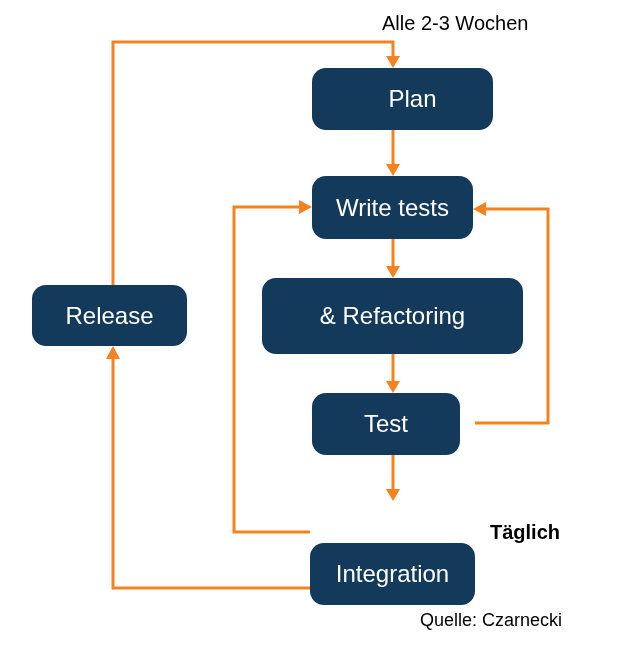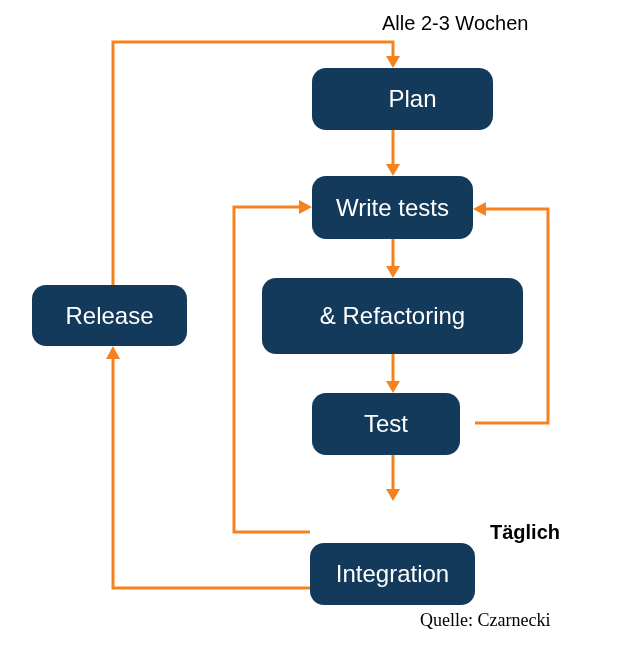--- a/index.html
+++ b/index.html
@@ -29,21 +29,21 @@
   #node-pair       {left:262px;top:278px;width:261px;height:76px;}
   #node-test       {left:312px;top:393px;width:148px;height:62px;}
   #node-integration{left:310px;top:501px;width:165px;height:62px;margin-top:42px;}
   #node-release    {left:32px; top:285px;width:155px;height:61px;}
   .annotation{
     position:absolute;color:var(--label-text);
     font-size:20px;white-space:nowrap;z-index:3;
   }
   #label-cycle {left:382px;top:12px;}
   #label-daily {left:490px;top:521px;font-weight:bold;}
-  #label-source{left:420px;top:610px;font-size:18px;font-family:Liberation Serif, serif;}
+  #label-source{left:420px;top:610px;font-size:18px;}
   svg.connectors{position:absolute;left:0;top:0;z-index:1;}
   .connector{fill:none;stroke:var(--arrow);stroke-width:3;stroke-linejoin:miter;}
   .arrowhead{fill:var(--arrow);stroke:none;}
 </style>
 </head>
 <body>
 
 <div class="canvas">
 
   <svg class="connectors" width="623" height="645" viewBox="0 0 623 645">

